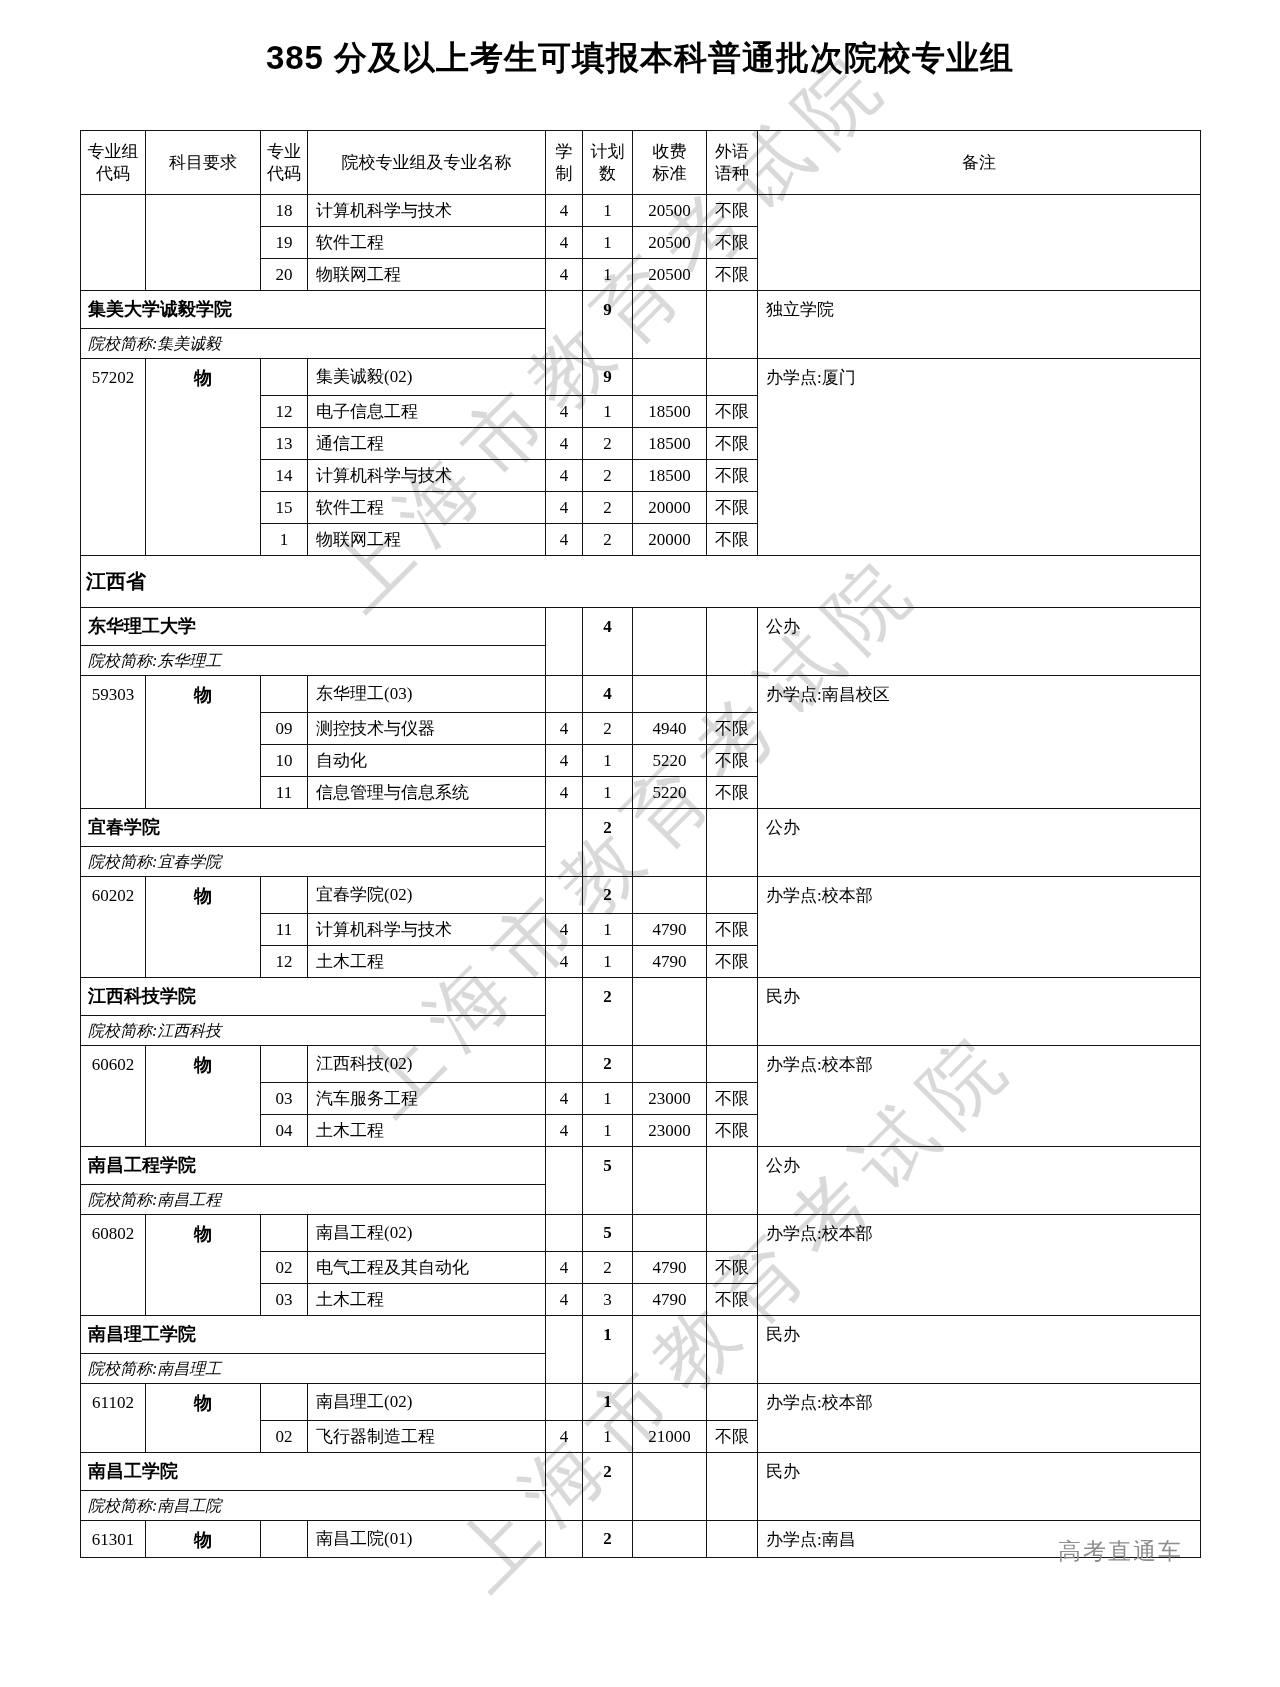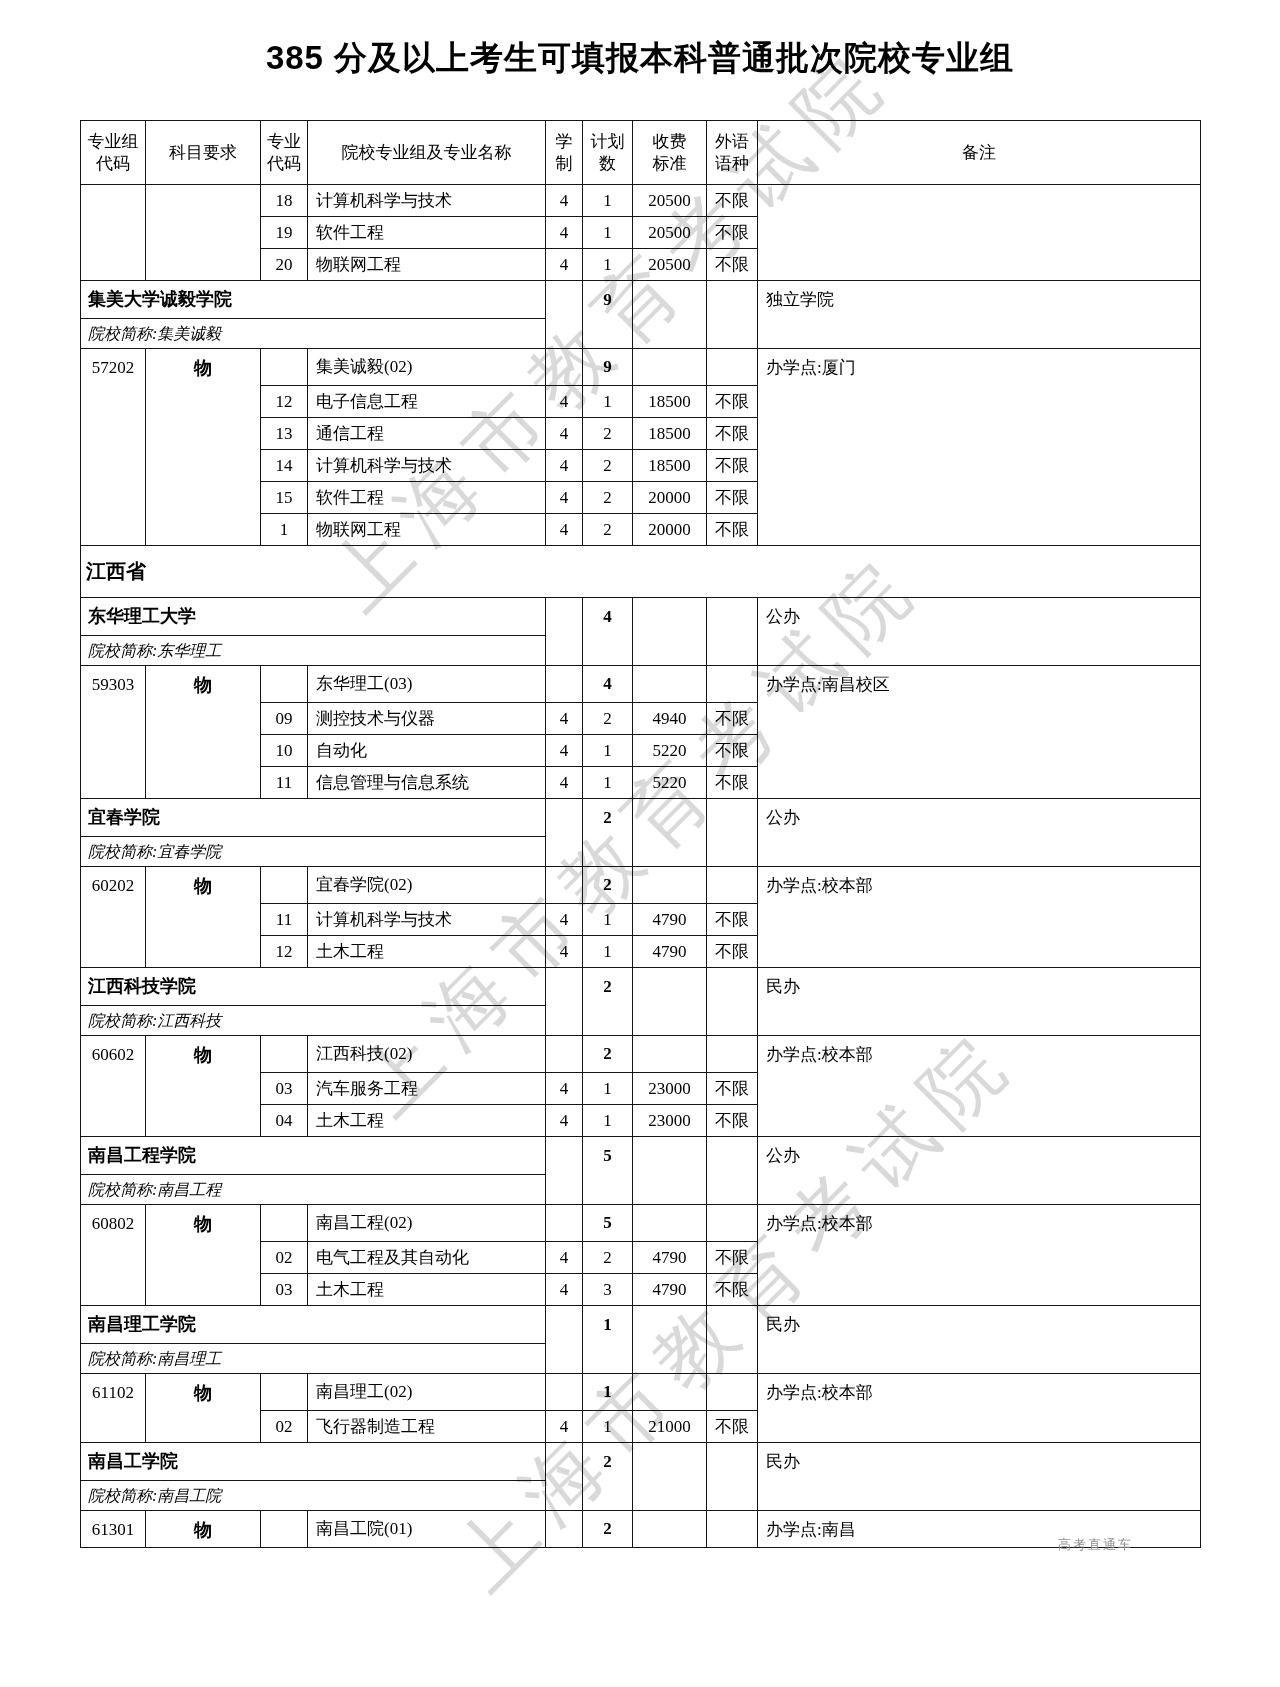--- a/index.html
+++ b/index.html
@@ -37,21 +37,21 @@
     text-align: center;
     font-size: 33px;
     font-weight: bold;
     letter-spacing: 1px;
     font-family: "Liberation Sans", "DejaVu Sans", sans-serif;
   }
   table.grid {
     position: absolute;
     z-index: 1;
     left: 80px;
-    top: 120px;
+    top: 130px;
     width: 1120px;
     border-collapse: collapse;
     table-layout: fixed;
     background: transparent;
   }
   .grid th, .grid td {
     border: 1.5px solid #141414;
     padding: 1px 5px;
     font-size: 17px;
     line-height: 1.25;
@@ -94,21 +94,21 @@
   td.section {
     font-weight: bold;
     font-size: 20px;
     font-family: Liberation Serif, serif;
   }
   .footer-brand {
     position: absolute;
     z-index: 2;
     left: 1058px;
     top: 1536px;
-    font-size: 13px;
+    font-size: 23px;
     color: #8e8e8e;
     letter-spacing: 2px;
     font-family: Liberation Mono, monospace;
     text-align: center;
   }
 </style>
 </head>
 <body>
 
 <div class="page">

